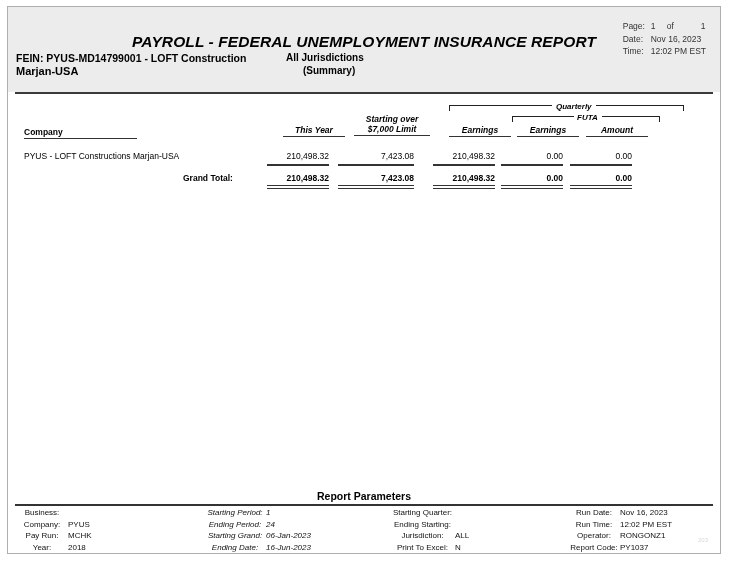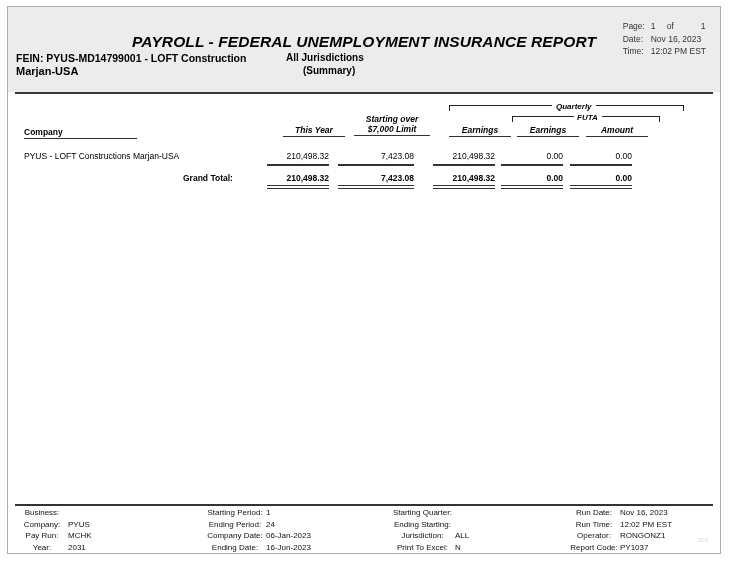--- a/index.html
+++ b/index.html
@@ -233,21 +233,21 @@
     display: flex;
     line-height: 11.5px;
     white-space: nowrap;
     text-align: center;
   }
   .rp-lbl { display: block; }
   .rp-val { display: block; }
 
   .rp-c1 { left: 8px;   }
   .rp-c1 .rp-lbl { width: 52px; }
-  .rp-c2 { left: 196px; }
+  .rp-c2 { left: 196px; font-style: italic; }
   .rp-c2 .rp-lbl { width: 62px; }
   .rp-c3 { left: 382px; }
   .rp-c3 .rp-lbl { width: 65px; }
   .rp-c4 { left: 560px; }
   .rp-c4 .rp-lbl { width: 52px; }
 
   .watermark {
     position: absolute;
     right: 12px;
     top: 530px;
@@ -333,52 +333,53 @@
   <div class="cell total" style="left:425px; width:62px; top:166px;">210,498.32</div>
   <div class="cell total" style="left:493px; width:62px; top:166px;">0.00</div>
   <div class="cell total" style="left:562px; width:62px; top:166px;">0.00</div>
 
   <div class="dblrule" style="left:259px; width:62px; top:178px;"></div>
   <div class="dblrule" style="left:330px; width:76px; top:178px;"></div>
   <div class="dblrule" style="left:425px; width:62px; top:178px;"></div>
   <div class="dblrule" style="left:493px; width:62px; top:178px;"></div>
   <div class="dblrule" style="left:562px; width:62px; top:178px;"></div>
 
+  <div class="rp-title">Report Parameters</div>
   <div class="rp-rule"></div>
 
   <div class="rp-col rp-c1">
     <div class="rp-row">
       <span class="rp-lbl">Business:</span>
       <span class="rp-val"></span>
     </div>
     <div class="rp-row">
       <span class="rp-lbl">Company:</span>
       <span class="rp-val">PYUS</span>
     </div>
     <div class="rp-row">
       <span class="rp-lbl">Pay Run:</span>
       <span class="rp-val">MCHK</span>
     </div>
     <div class="rp-row">
       <span class="rp-lbl">Year:</span>
-      <span class="rp-val">2031</span>
+      <span class="rp-val">2018</span>
     </div>
   </div>
 
   <div class="rp-col rp-c2">
     <div class="rp-row">
       <span class="rp-lbl">Starting Period:</span>
       <span class="rp-val">1</span>
     </div>
     <div class="rp-row">
       <span class="rp-lbl">Ending Period:</span>
       <span class="rp-val">24</span>
     </div>
     <div class="rp-row">
-      <span class="rp-lbl">Company Date:</span>
+      <span class="rp-lbl">Starting Grand:</span>
       <span class="rp-val">06-Jan-2023</span>
     </div>
     <div class="rp-row">
       <span class="rp-lbl">Ending Date:</span>
       <span class="rp-val">16-Jun-2023</span>
     </div>
   </div>
 
   <div class="rp-col rp-c3">
     <div class="rp-row">

